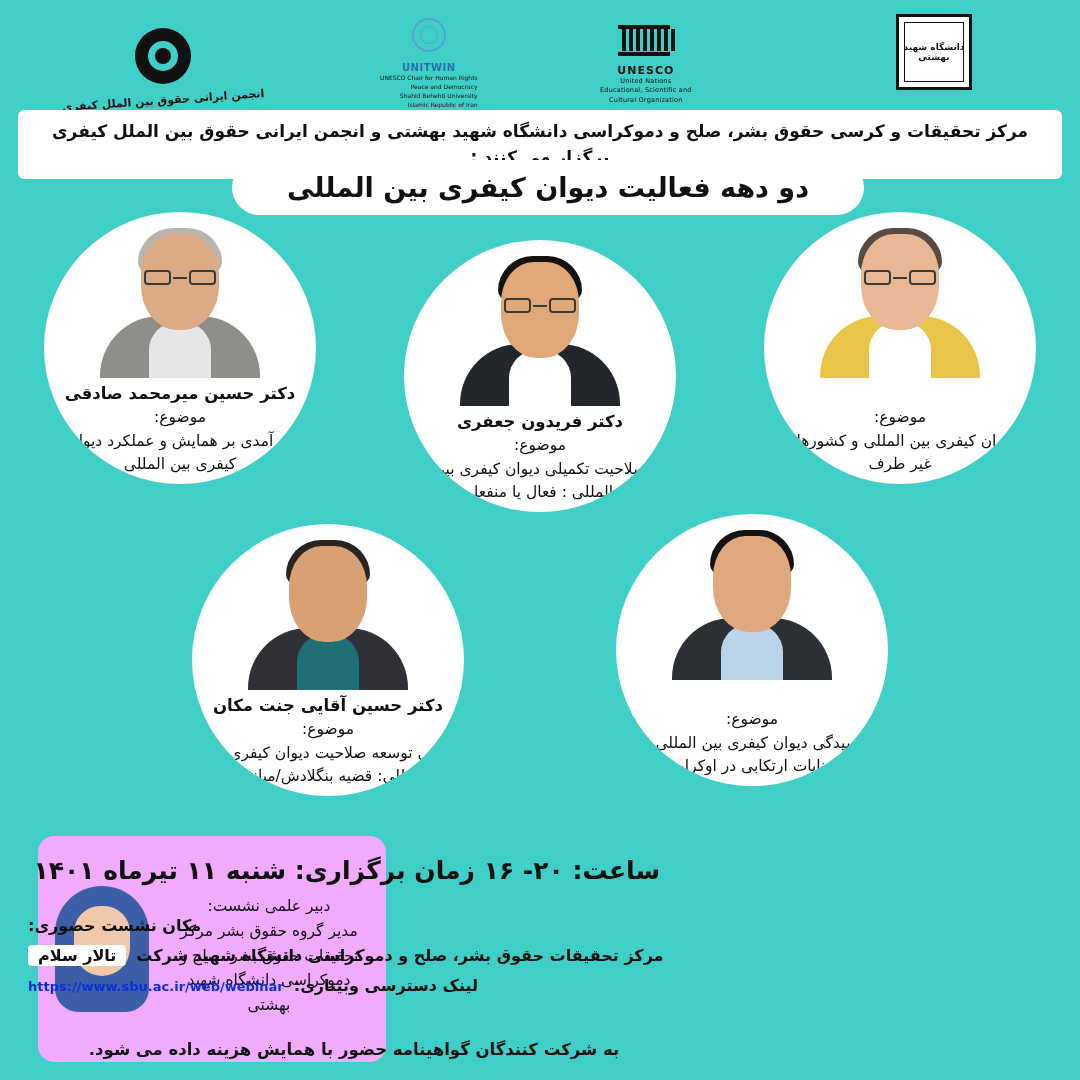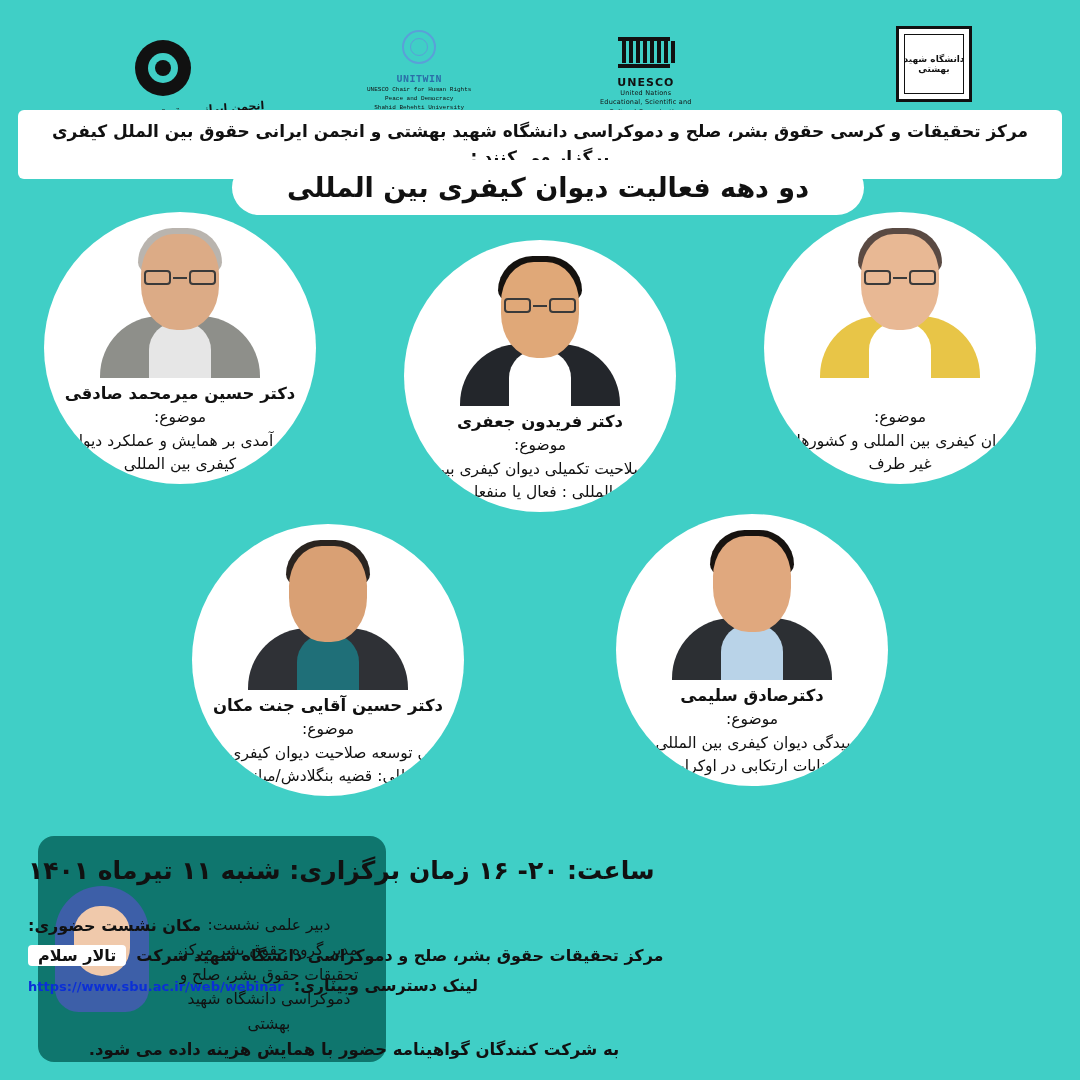--- a/index.html
+++ b/index.html
@@ -16,21 +16,21 @@
   
   .logo-bar {
     position: absolute;
     top: 8px; left: 0; right: 0;
     height: 92px;
     display: flex;
     align-items: center;
     justify-content: center;
     gap: 0;
   }
-  .logo { position: absolute; display: flex; flex-direction: column; align-items: center; margin-top: 12px; }
+  .logo { position: absolute; display: flex; flex-direction: column; align-items: center; }
 
   .logo-sbu { right: 108px; top: 6px; }
   .sbu-mark {
     width: 76px; height: 76px;
     border: 3px solid #111;
     background: #fff;
     display: flex; align-items: center; justify-content: center;
     position: relative;
   }
   .sbu-mark .inner {
@@ -65,21 +65,21 @@
   .unesco-mark .base {
     position: absolute; bottom: 4px; left: 4px; width: 52px; height: 4px; background: #111;
   }
   .unesco-word {
     font-size: 11px; font-weight: bold; color: #111; letter-spacing: 1px;
   }
   .unesco-sub {
     font-size: 6.5px; color: #111; line-height: 1.45; letter-spacing: .2px;
   }
 
-  .logo-unitwin { left: 367px; top: 10px; text-align: center; font-family: Liberation Mono, monospace; }
+  .logo-unitwin { left: 380px; top: 10px; text-align: right; }
   .unitwin-mark {
     width: 58px; height: 42px; margin: 0 auto 2px; position: relative;
   }
   .unitwin-ring {
     width: 34px; height: 34px; border: 2px solid #5aa0d8; border-radius: 50%;
     margin: 0 auto; position: relative;
   }
   .unitwin-ring:after {
     content: ""; position: absolute; inset: 6px; border: 1px solid #5aa0d8; border-radius: 50%;
   }
@@ -199,23 +199,23 @@
   .glasses i:last-child { right: 0; }
   .glasses:after {
     content: ""; position: absolute; top: 7px; left: 29px; width: 14px; height: 2px; background: #3a3a3a;
   }
 
   
   .moderator-card {
     position: absolute;
     left: 38px; top: 836px;
     width: 348px; height: 226px;
-    background: #0f766e;
+    background: #f0abfc;
     border-radius: 16px;
-    padding: 25px 12px;
+    padding: 6px 12px;
     display: flex;
     gap: 10px;
     direction: rtl;
   }
   .mod-text {
     flex: 1;
     text-align: center;
     font-size: 15.5px;
     color: #111;
     line-height: 1.6;
@@ -235,21 +235,21 @@
   }
   .mod-face {
     position: absolute; left: 50%; transform: translateX(-50%);
     top: 26px; width: 56px; height: 70px;
     background: #f0c9ab; border-radius: 28px 28px 30px 30px;
   }
 
   .date-line {
     position: absolute;
     top: 856px; right: 400px; left: 28px;
-    text-align: left;
+    text-align: right;
     font-size: 25px; font-weight: bold; color: #111;
     direction: rtl;
   }
   .date-line .time { margin-right: 20px; }
 
   .info-block {
     position: absolute;
     top: 916px; right: 400px; left: 28px;
     direction: rtl;
     text-align: left;
@@ -392,21 +392,20 @@
     <div class="bubble">
       <div class="photo">
         <div class="face">
           <div class="body" style="background:#2c2f33"></div>
           <div class="shirt" style="background:#b9d3e8"></div>
           <div class="hair" style="background:#171310"></div>
           <div class="head" style="background:#e0a87e"></div>
         </div>
       </div>
       <div class="caption-in">
-        <div class="sp-name">دکترصادق سلیمی</div>
         <div class="sp-topic-label">موضوع:</div>
         <div class="sp-topic">رسیدگی دیوان کیفری بین المللی به جنایات ارتکابی در اوکراین</div>
       </div>
     </div>
   </div>
 
   <div class="speaker" style="left:192px; top:312px;">
     <div class="bubble">
       <div class="photo">
         <div class="face">

